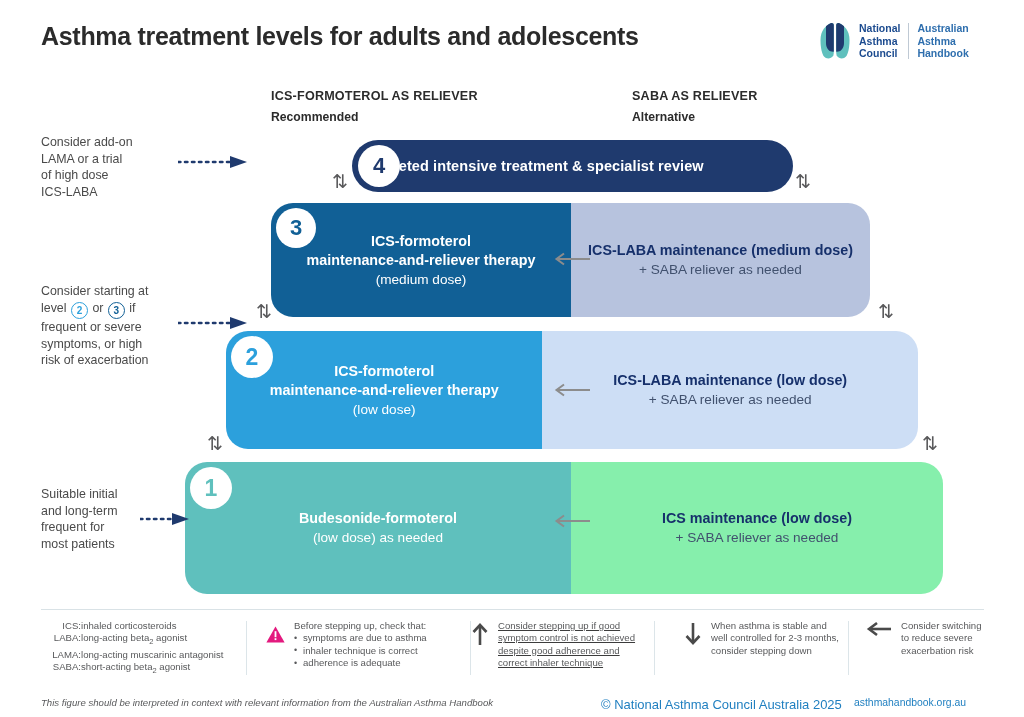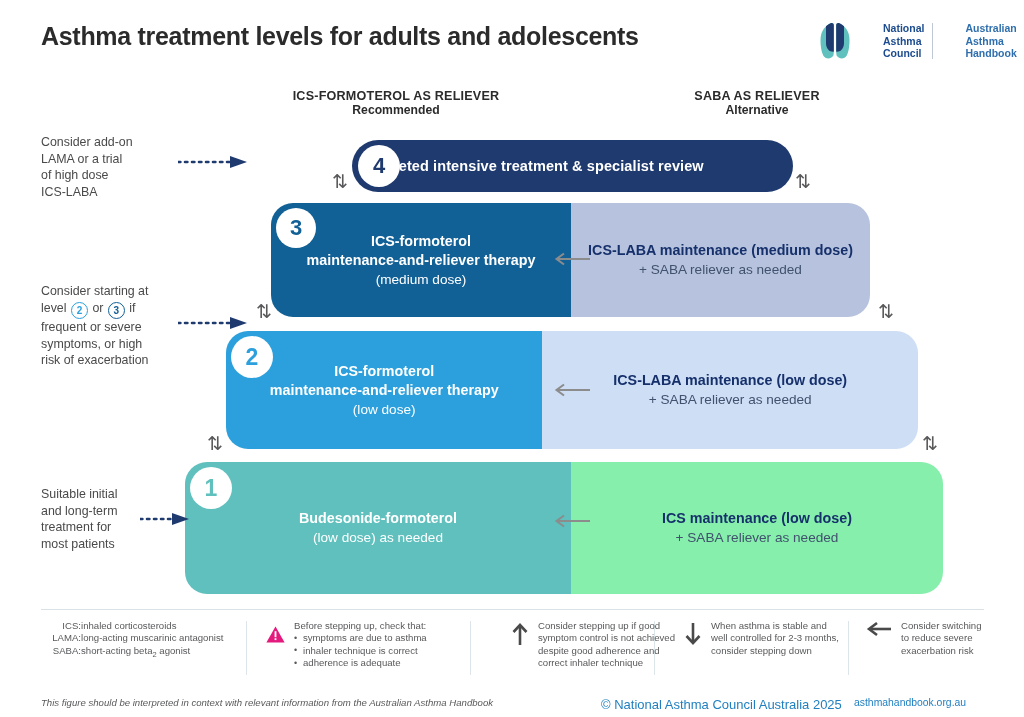--- a/index.html
+++ b/index.html
@@ -16,28 +16,28 @@
 
   
   #page-title{
     position:absolute;left:41px;top:22px;
     font-size:25px;font-weight:bold;color:#2b2b2b;
     letter-spacing:-0.3px;white-space:nowrap;
   }
   .logo{position:absolute;left:818px;top:18px;width:172px;height:46px;display:flex;align-items:center;}
   .logo-mark{width:34px;height:40px;position:relative;flex:0 0 auto;}
   .logo-text{display:flex;align-items:center;margin-left:7px;}
-  .logo-col{font-size:10.5px;font-weight:bold;line-height:12.6px;color:#1c4b8f;white-space:nowrap;margin-left:24px;}
+  .logo-col{font-size:10.5px;font-weight:bold;line-height:12.6px;color:#1c4b8f;white-space:nowrap;}
   .logo-col.right{color:#2f6fae;}
   .logo-div{width:1px;height:36px;background:#bfc9d4;margin:0 8px;}
 
   
-  .col-head{position:absolute;text-align:center;}
+  .col-head{position:absolute;}
   .col-head .ttl{font-size:12.6px;font-weight:bold;color:#2b2b2b;letter-spacing:.2px;white-space:nowrap;}
-  .col-head .sub{font-size:12.2px;font-weight:bold;color:#2b2b2b;white-space:nowrap;}
+  .col-head .sub{font-size:12.2px;font-weight:bold;color:#2b2b2b;margin-top:7px;white-space:nowrap;}
   #col-head-ics{left:271px;top:89px;width:250px;}
   #col-head-saba{left:632px;top:89px;width:250px;}
 
   
   .tier{position:absolute;border-radius:22px;overflow:hidden;display:flex;}
   .tier .left,.tier .right{display:flex;flex-direction:column;align-items:center;justify-content:center;box-sizing:border-box;}
   .tier .ln{display:block;white-space:nowrap;}
 
   
   #tier-4{left:352px;top:140px;width:441px;height:52px;border-radius:26px;background:#1f3a6e;
@@ -94,21 +94,21 @@
   .footer-rule{position:absolute;left:41px;top:609px;width:943px;height:1px;background:#d9e2e6;}
   .legend{position:absolute;top:620px;display:flex;align-items:flex-start;}
   .legend .txt{font-size:9.6px;line-height:12.4px;color:#58595b;}
   .legend .ico{flex:0 0 auto;}
   .vline{position:absolute;top:621px;width:1px;height:54px;background:#dce5e9;}
 
   #legend-abbr{left:41px;width:205px;}
   #legend-abbr .row{display:flex;text-align:right;}
   #legend-abbr .k{width:40px;flex:0 0 40px;}
   #legend-warn{left:266px;width:205px;}
-  #legend-up{left:512px;width:180px;}
+  #legend-up{left:472px;width:180px;text-decoration:underline;}
   #legend-down{left:672px;width:180px;justify-content:center;}
   #legend-switch{left:866px;width:130px;}
   .legend ul{margin:0;padding:0;list-style:none;}
   .legend li{position:relative;padding-left:9px;}
   .legend li:before{content:"•";position:absolute;left:0;top:-0.5px;font-size:9px;}
 
   
   #disclaimer{position:absolute;left:41px;top:697px;font-size:9.6px;font-style:italic;color:#58595b;}
   #copyright{position:absolute;left:601px;top:697px;font-size:13px;color:#1f7fc0;white-space:nowrap;}
   #site-link{position:absolute;left:854px;top:697px;font-size:10.4px;color:#1f7fc0;white-space:nowrap;}
@@ -250,41 +250,45 @@
   <div class="dotarrow" style="left:178px;top:316px;">
     <svg width="72" height="14" viewBox="0 0 72 14">
       <line x1="0" y1="7" x2="54" y2="7" stroke="#1f3a6e" stroke-width="2.6" stroke-dasharray="2.4 4.6" stroke-linecap="round"></line>
       <polygon points="52,1 69,7 52,13" fill="#1f3a6e"></polygon>
     </svg>
   </div>
 
   <div class="note" id="note-1">
     <div>Suitable initial</div>
     <div>and long-term</div>
-    <div>treatment for</div>
+    <div>frequent for</div>
     <div>most patients</div>
   </div>
   <div class="dotarrow" style="left:140px;top:512px;">
     <svg width="52" height="14" viewBox="0 0 52 14">
       <line x1="0" y1="7" x2="34" y2="7" stroke="#1f3a6e" stroke-width="2.6" stroke-dasharray="2.4 4.6" stroke-linecap="round"></line>
       <polygon points="32,1 49,7 32,13" fill="#1f3a6e"></polygon>
     </svg>
   </div>
 
   <div class="footer-rule"></div>
   <div class="vline" style="left:246px;"></div>
   <div class="vline" style="left:470px;"></div>
   <div class="vline" style="left:654px;"></div>
   <div class="vline" style="left:848px;"></div>
 
   <div class="legend" id="legend-abbr">
     <div class="txt">
       <div class="row">
         <span class="k">ICS:</span>
         <span>inhaled corticosteroids</span>
+      </div>
+      <div class="row">
+        <span class="k">LABA:</span>
+        <span><span>long-acting beta</span><sub>2</sub><span> agonist</span></span>
       </div>
       <div class="row">
         <span class="k">LAMA:</span>
         <span>long-acting muscarinic antagonist</span>
       </div>
       <div class="row">
         <span class="k">SABA:</span>
         <span><span>short-acting beta</span><sub>2</sub><span> agonist</span></span>
       </div>
     </div>

